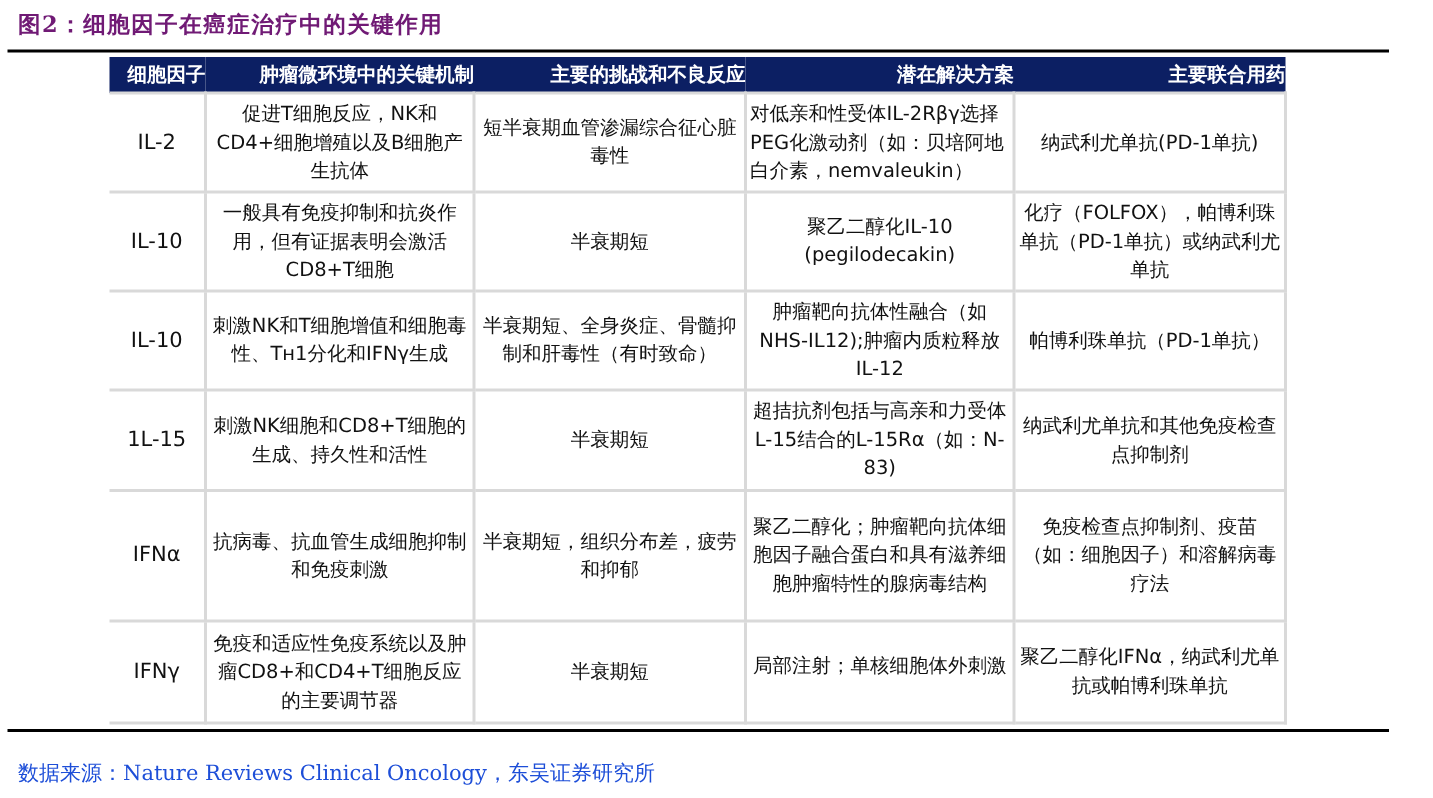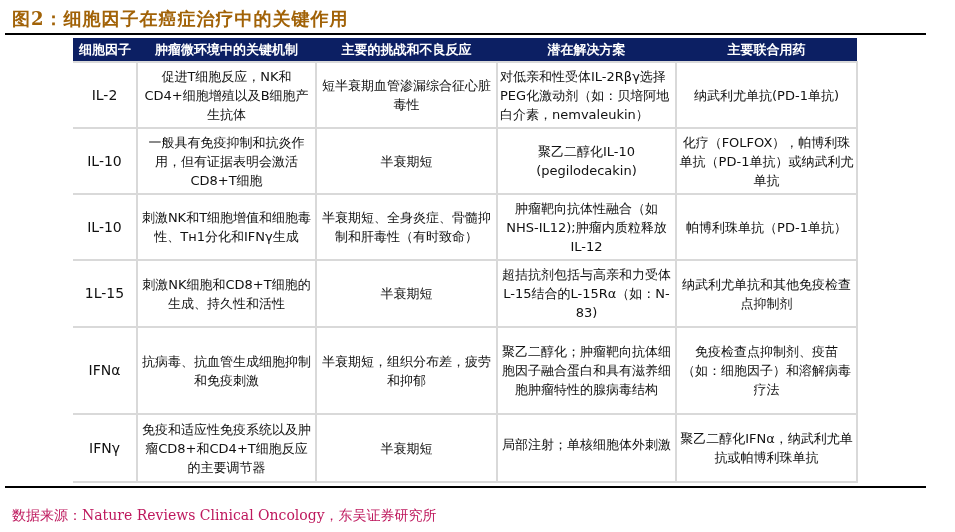--- a/index.html
+++ b/index.html
@@ -1,22 +1,22 @@
 <!DOCTYPE html>
 <html><head>
 <meta charset="utf-8">
 <style>
   html, body { margin:0; padding:0; background:#ffffff; }
   body { width:955px; height:532px; position:relative; overflow:hidden; font-family:"DejaVu Sans", sans-serif; color:#111; }
-  .title { position:absolute; left:12px; top:7px; font-family:"DejaVu Serif", serif; font-size:18px; font-weight:bold; color:#a16207; letter-spacing:1px; }
+  .title { position:absolute; left:12px; top:7px; font-family:"DejaVu Serif", serif; font-size:15px; font-weight:bold; color:#701a75; letter-spacing:1px; }
   .rule-top { position:absolute; left:5px; top:33px; width:921px; height:2px; background:#000; }
   .rule-bottom { position:absolute; left:5px; top:486px; width:921px; height:2px; background:#000; }
-  .source { position:absolute; left:12px; top:507px; font-family:"DejaVu Serif", serif; font-size:14px; color:#be185d; }
+  .source { position:absolute; left:12px; top:507px; font-family:"DejaVu Serif", serif; font-size:14px; color:#1d4ed8; }
   table { position:absolute; left:73px; top:38px; border-collapse:collapse; table-layout:fixed; width:784px; }
-  th { background:#0c1f63; color:#fff; font-size:13px; font-weight:bold; height:23px; padding:0; text-align:center; border:none; }
+  th { background:#0c1f63; color:#fff; font-size:13px; font-weight:bold; height:23px; padding:0; text-align:right; border:none; }
   td { border:2px solid #d9d9d9; font-size:13px; line-height:19px; text-align:center; vertical-align:middle; padding:0 2px; color:#111; }
   td:first-child { border-left:none; font-weight:normal; font-size:14px; }
   tr:last-child td { border-bottom:2px solid #d9d9d9; }
   col.c0 { width:64px; } col.c1 { width:179px; } col.c2 { width:181px; } col.c3 { width:179px; } col.c4 { width:181px; }
 </style>
 </head>
 <body>
 
 <div class="title">图2：细胞因子在癌症治疗中的关键作用</div>
 <div class="rule-top"></div>

